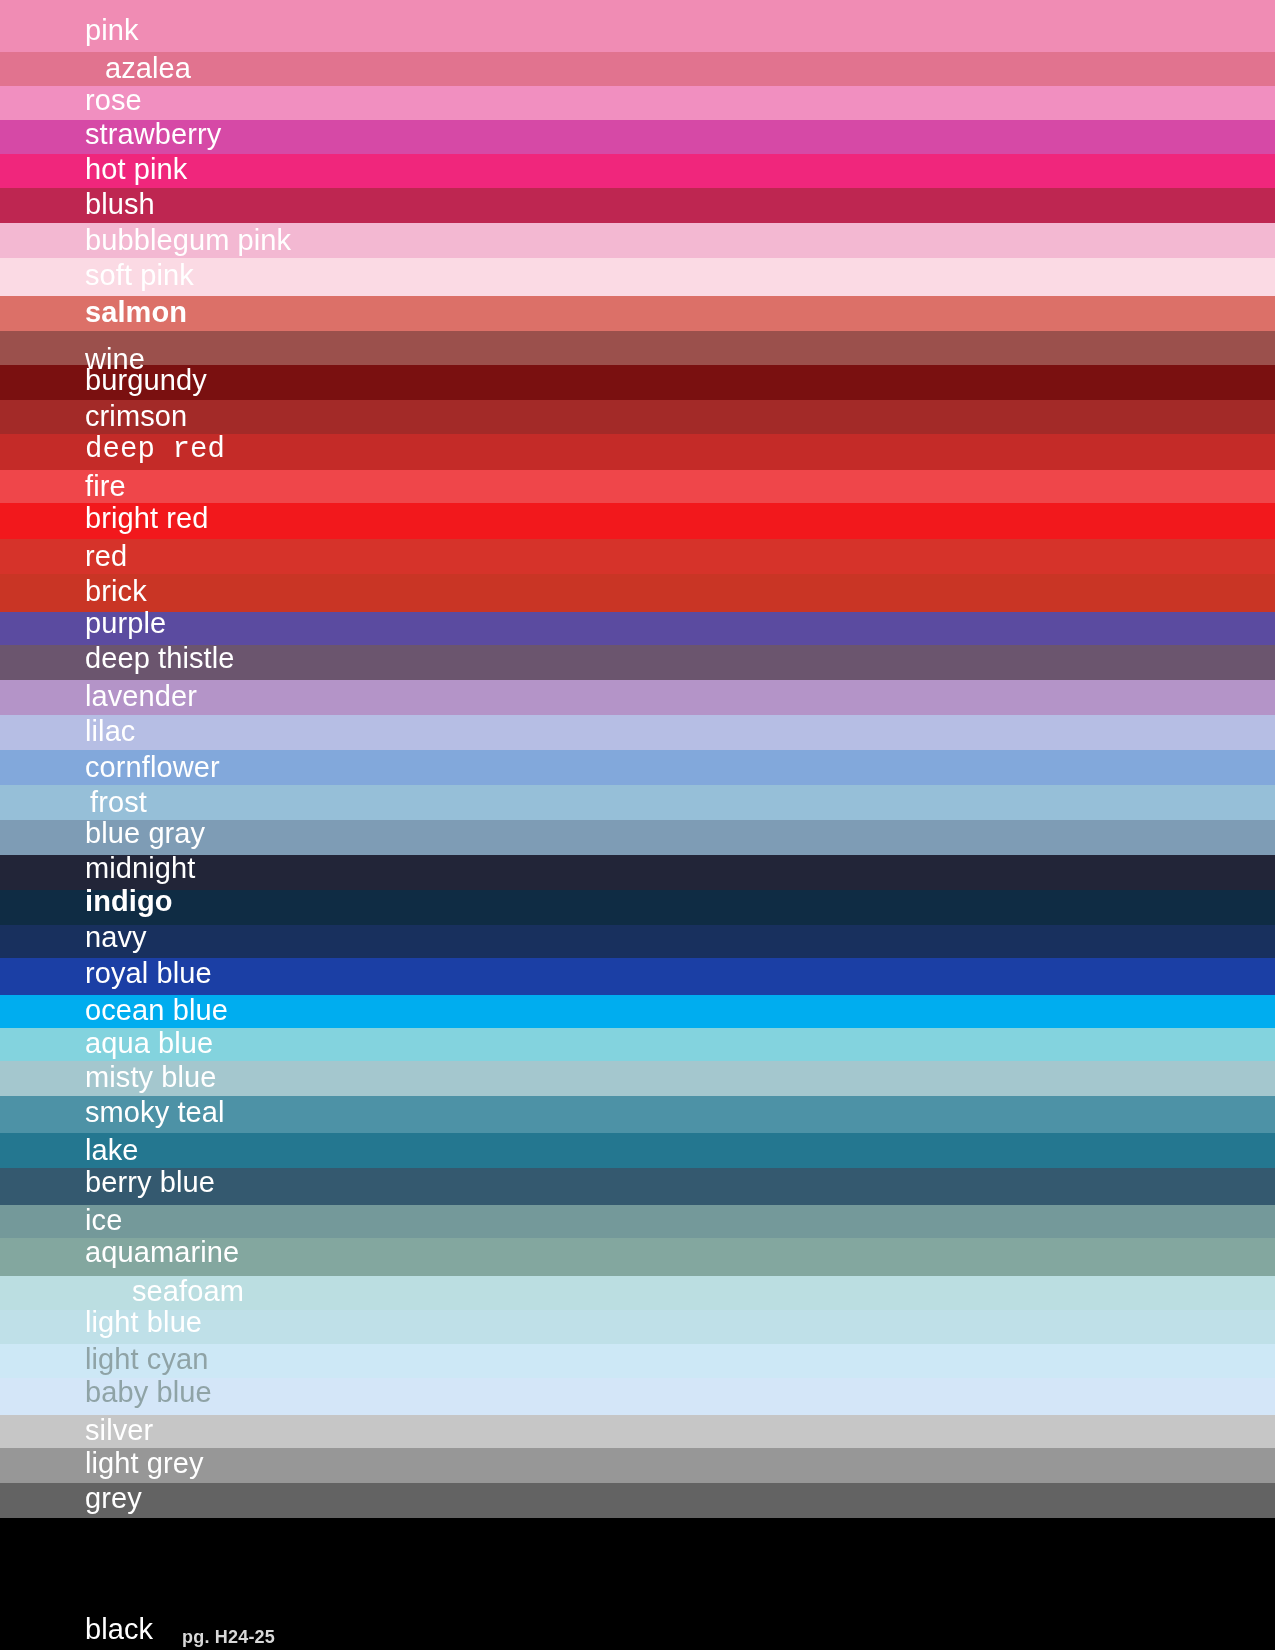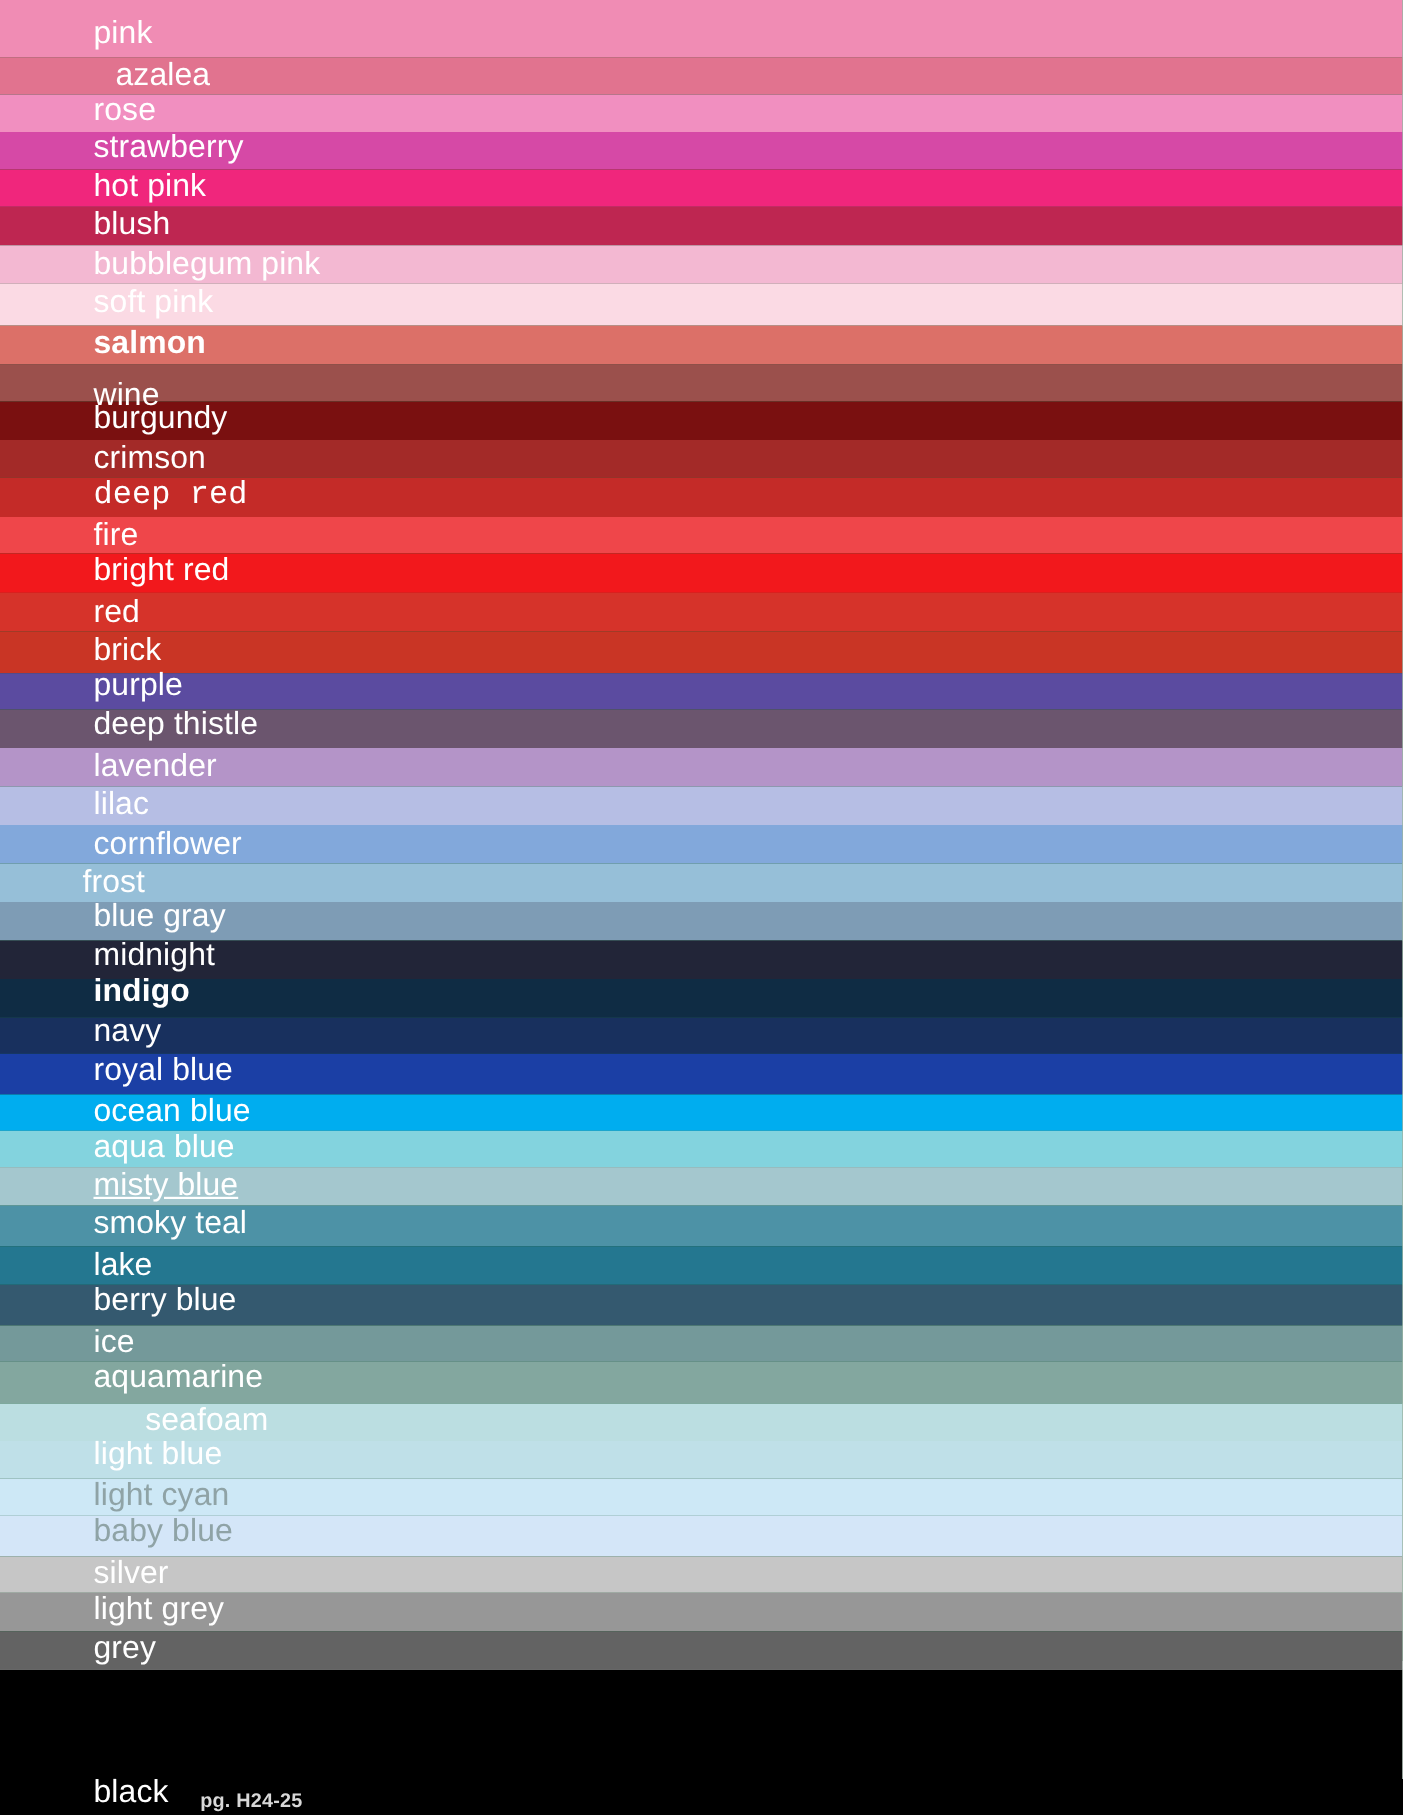--- a/index.html
+++ b/index.html
@@ -7,21 +7,21 @@
   html, body {
     width:1275px; height:1650px;
     background:#ffffff;
     font-family:"Liberation Sans","DejaVu Sans",sans-serif;
     overflow:hidden;
   }
   #chart {
     position:relative;
     width:1275px;
     height:1510px;
-    background:#14532d;
+    background:#7f1d1d;
   }
   .band {
     position:absolute;
     left:0;
     width:1275px;
   }
   .label {
     position:absolute;
     left:85px;
     font-size:29px;
@@ -109,29 +109,29 @@
       <div class="label" style="top: 435px; left: 85px; color: rgb(255, 255, 255); font-family: Liberation Mono, monospace;">deep red</div>
       <div class="label" style="top: 472px; left: 85px; color: rgb(255, 255, 255);">fire</div>
       <div class="label" style="top: 504px; left: 85px; color: rgb(255, 255, 255);">bright red</div>
       <div class="label" style="top: 542px; left: 85px; color: rgb(255, 255, 255);">red</div>
       <div class="label" style="top: 577px; left: 85px; color: rgb(255, 255, 255);">brick</div>
       <div class="label" style="top: 609px; left: 85px; color: rgb(255, 255, 255);">purple</div>
       <div class="label" style="top: 644px; left: 85px; color: rgb(255, 255, 255);">deep thistle</div>
       <div class="label" style="top: 682px; left: 85px; color: rgb(255, 255, 255);">lavender</div>
       <div class="label" style="top: 717px; left: 85px; color: rgb(255, 255, 255);">lilac</div>
       <div class="label" style="top: 753px; left: 85px; color: rgb(255, 255, 255);">cornflower</div>
-      <div class="label" style="top: 788px; left: 75px; color: rgb(255, 255, 255);">frost</div>
+      <div class="label" style="top: 788px; left: 90px; color: rgb(255, 255, 255);">frost</div>
       <div class="label" style="top: 819px; left: 85px; color: rgb(255, 255, 255);">blue gray</div>
       <div class="label" style="top: 854px; left: 85px; color: rgb(255, 255, 255);">midnight</div>
       <div class="label bold" style="top: 887px; left: 85px; color: rgb(255, 255, 255);">indigo</div>
       <div class="label" style="top: 923px; left: 85px; color: rgb(255, 255, 255);">navy</div>
       <div class="label" style="top: 959px; left: 85px; color: rgb(255, 255, 255);">royal blue</div>
       <div class="label" style="top: 996px; left: 85px; color: rgb(255, 255, 255);">ocean blue</div>
       <div class="label" style="top: 1029px; left: 85px; color: rgb(255, 255, 255);">aqua blue</div>
-      <div class="label" style="top: 1063px; left: 85px; color: rgb(255, 255, 255); text-decoration: underline;">misty blue</div>
+      <div class="label" style="top: 1063px; left: 85px; color: rgb(255, 255, 255);">misty blue</div>
       <div class="label" style="top: 1098px; left: 85px; color: rgb(255, 255, 255);">smoky teal</div>
       <div class="label" style="top: 1136px; left: 85px; color: rgb(255, 255, 255);">lake</div>
       <div class="label" style="top: 1168px; left: 85px; color: rgb(255, 255, 255);">berry blue</div>
       <div class="label" style="top: 1206px; left: 85px; color: rgb(255, 255, 255);">ice</div>
       <div class="label" style="top: 1238px; left: 85px; color: rgb(255, 255, 255);">aquamarine</div>
       <div class="label" style="top: 1277px; left: 85px; color: rgb(255, 255, 255); margin-left: 47px;">seafoam</div>
       <div class="label" style="top: 1308px; left: 85px; color: rgb(255, 255, 255);">light blue</div>
       <div class="label muted" style="top: 1345px; left: 85px; color: rgb(143, 163, 166);">light cyan</div>
       <div class="label muted" style="top: 1378px; left: 85px; color: rgb(143, 163, 166);">baby blue</div>
       <div class="label" style="top: 1416px; left: 85px; color: rgb(255, 255, 255);">silver</div>

